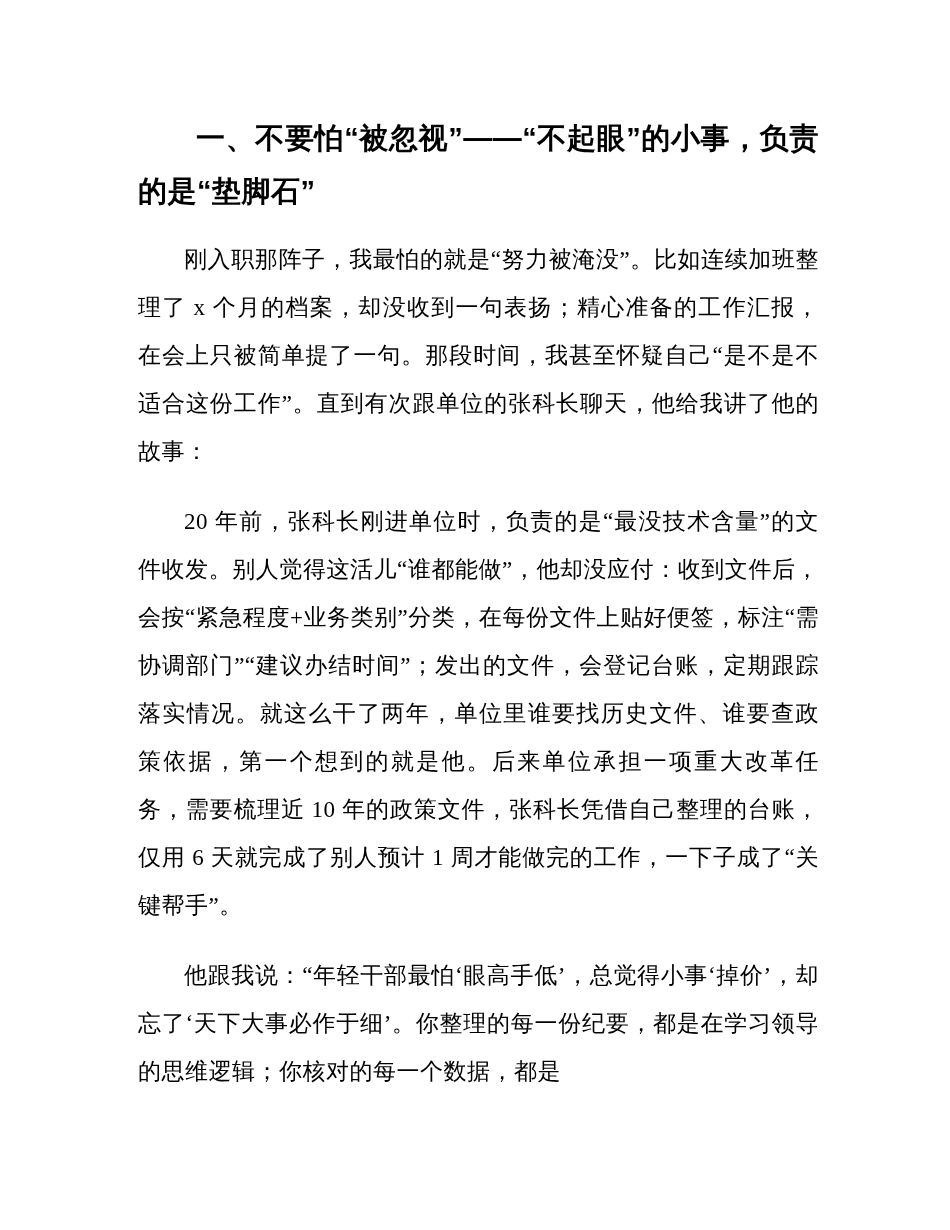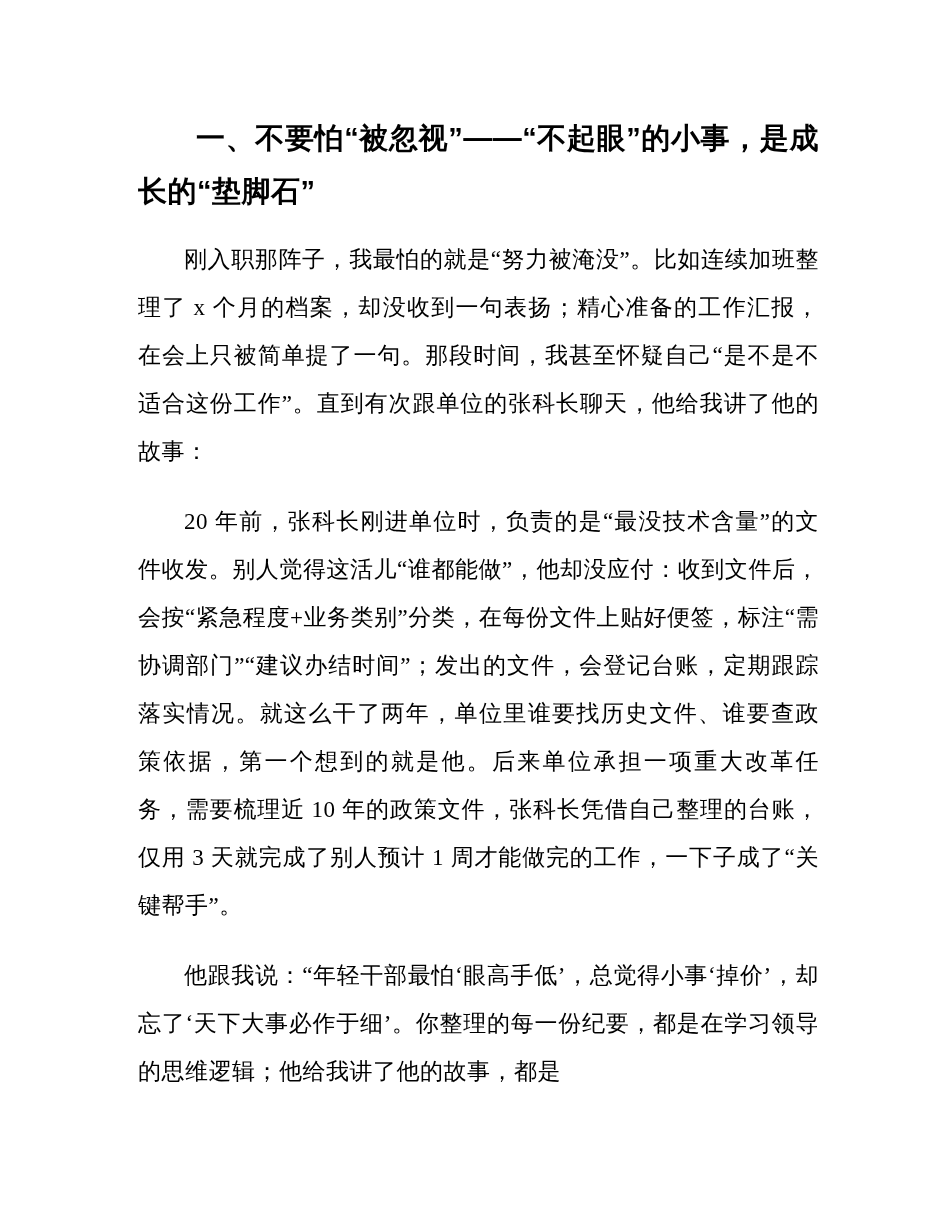--- a/index.html
+++ b/index.html
@@ -44,18 +44,18 @@
     text-align: justify;
     margin: 0 0 22px 0;
     letter-spacing: 0.5px;
   }
 </style>
 </head>
 <body style="background: rgb(255, 255, 255);">
 
 <div class="page">
   <div class="content" style="color: rgb(0, 0, 0);">
-    <h1 class="doc-heading">一、不要怕“被忽视”——“不起眼”的小事，是成长的“垫脚石”</h1>
+    <h1 class="doc-heading">一、不要怕“被忽视”——“不起眼”的小事，负责的是“垫脚石”</h1>
     <p class="doc-paragraph">刚入职那阵子，我最怕的就是“努力被淹没”。比如连续加班整理了 x 个月的档案，却没收到一句表扬；精心准备的工作汇报，在会上只被简单提了一句。那段时间，我甚至怀疑自己“是不是不适合这份工作”。直到有次跟单位的张科长聊天，他给我讲了他的故事：</p>
-    <p class="doc-paragraph">20 年前，张科长刚进单位时，负责的是“最没技术含量”的文件收发。别人觉得这活儿“谁都能做”，他却没应付：收到文件后，会按“紧急程度+业务类别”分类，在每份文件上贴好便签，标注“需协调部门”“建议办结时间”；发出的文件，会登记台账，定期跟踪落实情况。就这么干了两年，单位里谁要找历史文件、谁要查政策依据，第一个想到的就是他。后来单位承担一项重大改革任务，需要梳理近 10 年的政策文件，张科长凭借自己整理的台账，仅用 3 天就完成了别人预计 1 周才能做完的工作，一下子成了“关键帮手”。</p>
-    <p class="doc-paragraph">他跟我说：“年轻干部最怕‘眼高手低’，总觉得小事‘掉价’，却忘了‘天下大事必作于细’。你整理的每一份纪要，都是在学习领导的思维逻辑；他给我讲了他的故事，都是</p>
+    <p class="doc-paragraph">20 年前，张科长刚进单位时，负责的是“最没技术含量”的文件收发。别人觉得这活儿“谁都能做”，他却没应付：收到文件后，会按“紧急程度+业务类别”分类，在每份文件上贴好便签，标注“需协调部门”“建议办结时间”；发出的文件，会登记台账，定期跟踪落实情况。就这么干了两年，单位里谁要找历史文件、谁要查政策依据，第一个想到的就是他。后来单位承担一项重大改革任务，需要梳理近 10 年的政策文件，张科长凭借自己整理的台账，仅用 6 天就完成了别人预计 1 周才能做完的工作，一下子成了“关键帮手”。</p>
+    <p class="doc-paragraph">他跟我说：“年轻干部最怕‘眼高手低’，总觉得小事‘掉价’，却忘了‘天下大事必作于细’。你整理的每一份纪要，都是在学习领导的思维逻辑；你核对的每一个数据，都是</p>
   </div>
 </div>
 
 </body></html>

